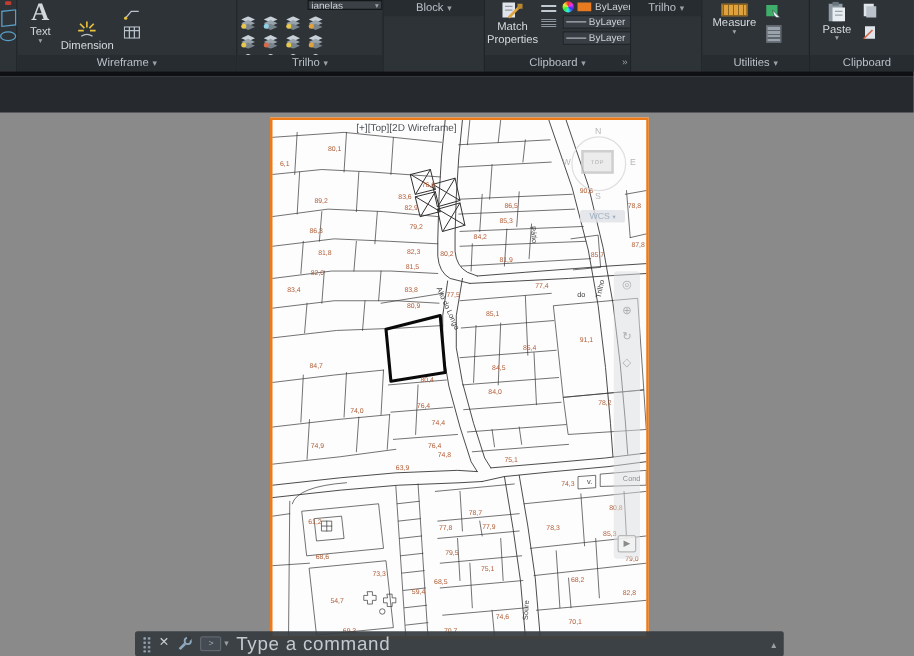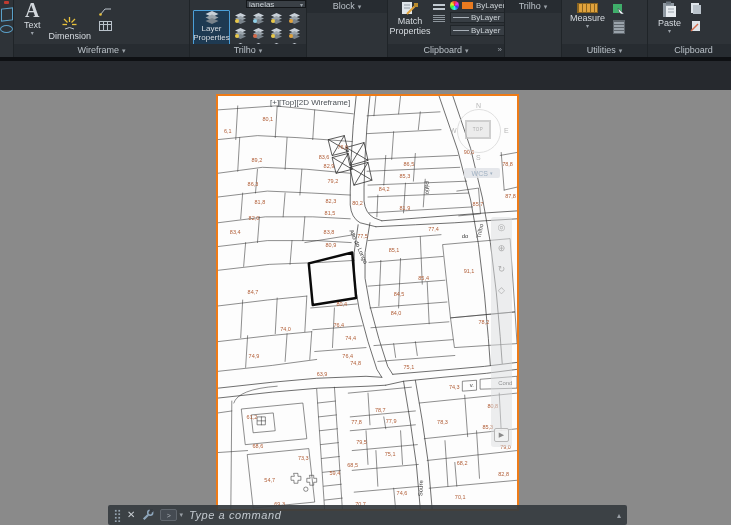--- a/index.html
+++ b/index.html
@@ -59,21 +59,21 @@
   .calc{width:10px;height:12px;background:#9aa3ab;border:1px solid #5f666d;
         background-image:repeating-linear-gradient(#5f666d 0 1px,transparent 1px 3px);}
 
   
   .band1{position:absolute;top:57px;left:0;width:731px;height:4px;background:#0e1013;}
   .band2{position:absolute;top:61px;left:0;width:731px;height:29px;background:#26292e;}
 
   
   .viewport{position:absolute;left:216px;top:94px;width:299px;height:413px;background:#fdfdfd;
             border:2px solid #ee7b17;}
-  .vp-label{position:absolute;left:4px;top:2px;font-size:8px;color:#4b5056;letter-spacing:0;white-space:nowrap;padding-left:48px;}
+  .vp-label{position:absolute;left:19px;top:2px;font-size:8px;color:#4b5056;letter-spacing:0;white-space:nowrap;padding-left:48px;}
   svg.map{position:absolute;left:0;top:0;}
   svg.map path{fill:none;stroke:#303030;stroke-width:0.55;stroke-linejoin:round;stroke-linecap:round;}
   svg.map path.road{stroke-width:0.7;}
   svg.map path.bold{stroke:#0a0a0a;stroke-width:2.5;}
   svg.map path.xbox{stroke-width:0.8;}
   svg.map text{font-family:"Liberation Sans",sans-serif;}
   svg.map text.num{font-size:5.6px;fill:#b2603a;}
   svg.map text.street{font-size:6px;fill:#3f3f3f;}
 
   
@@ -97,21 +97,21 @@
            align-items:center;justify-content:center;box-sizing:border-box;}
 
   
   .cmdbar{position:absolute;left:108px;top:505px;width:519px;height:20px;background:rgba(54,59,64,.93);
           border-radius:2px;display:flex;align-items:center;gap:6px;padding:0 6px;box-sizing:border-box;}
   .grip{width:7px;height:13px;background-image:radial-gradient(circle,#95a3b0 .9px,transparent 1.1px);
         background-size:3.5px 3.5px;}
   .cmdclose{color:#c9ced3;font-size:10px;line-height:10px;}
   .cmdicon{width:17px;height:12px;background:#454b52;border:1px solid #60666d;border-radius:2px;
            font-size:7px;color:#aeb4ba;display:flex;align-items:center;justify-content:center;box-sizing:border-box;}
-  .cmdprompt{font-style:italic;font-size:11px;color:#c3c9cf;letter-spacing:.6px;white-space:nowrap;}
+  .cmdprompt{font-size:15px;color:#c3c9cf;letter-spacing:.6px;white-space:nowrap;}
   .cmdspacer{flex:1;}
   .cmdup{color:#9aa0a6;font-size:8px;}
 </style>
 </head>
 <body>
 
 <svg width="0" height="0" style="position:absolute">
   <defs>
     <symbol id="lsym" viewBox="0 0 13 11">
       <path d="M6.5,0 L12,2.5 L6.5,5 L1,2.5 Z" fill="#c8d0d8"></path>
@@ -176,26 +176,20 @@
       <span>Wireframe</span><span class="cd">▾</span>
     </div>
   </div>
 
   <div class="panel" style="width:117px">
     <div class="jdrop">
       <span>janelas</span>
       <span class="cd">▾</span>
     </div>
     <div class="panel-body" style="padding-top:9px">
-      <div class="lpbtn">
-        <svg width="16" height="13" viewBox="0 0 13 11">
-            <use href="#lsym"></use>
-          </svg>
-        <span>Layer Properties</span>
-      </div>
       <div class="lgrid">
         <span class="mini">
             <svg width="13" height="11">
               <use href="#lsym"></use>
               <circle cx="3" cy="8" r="2" fill="#e8c84a"></circle>
             </svg>
           </span>
         <span class="mini">
             <svg width="13" height="11">
               <use href="#lsym"></use>

